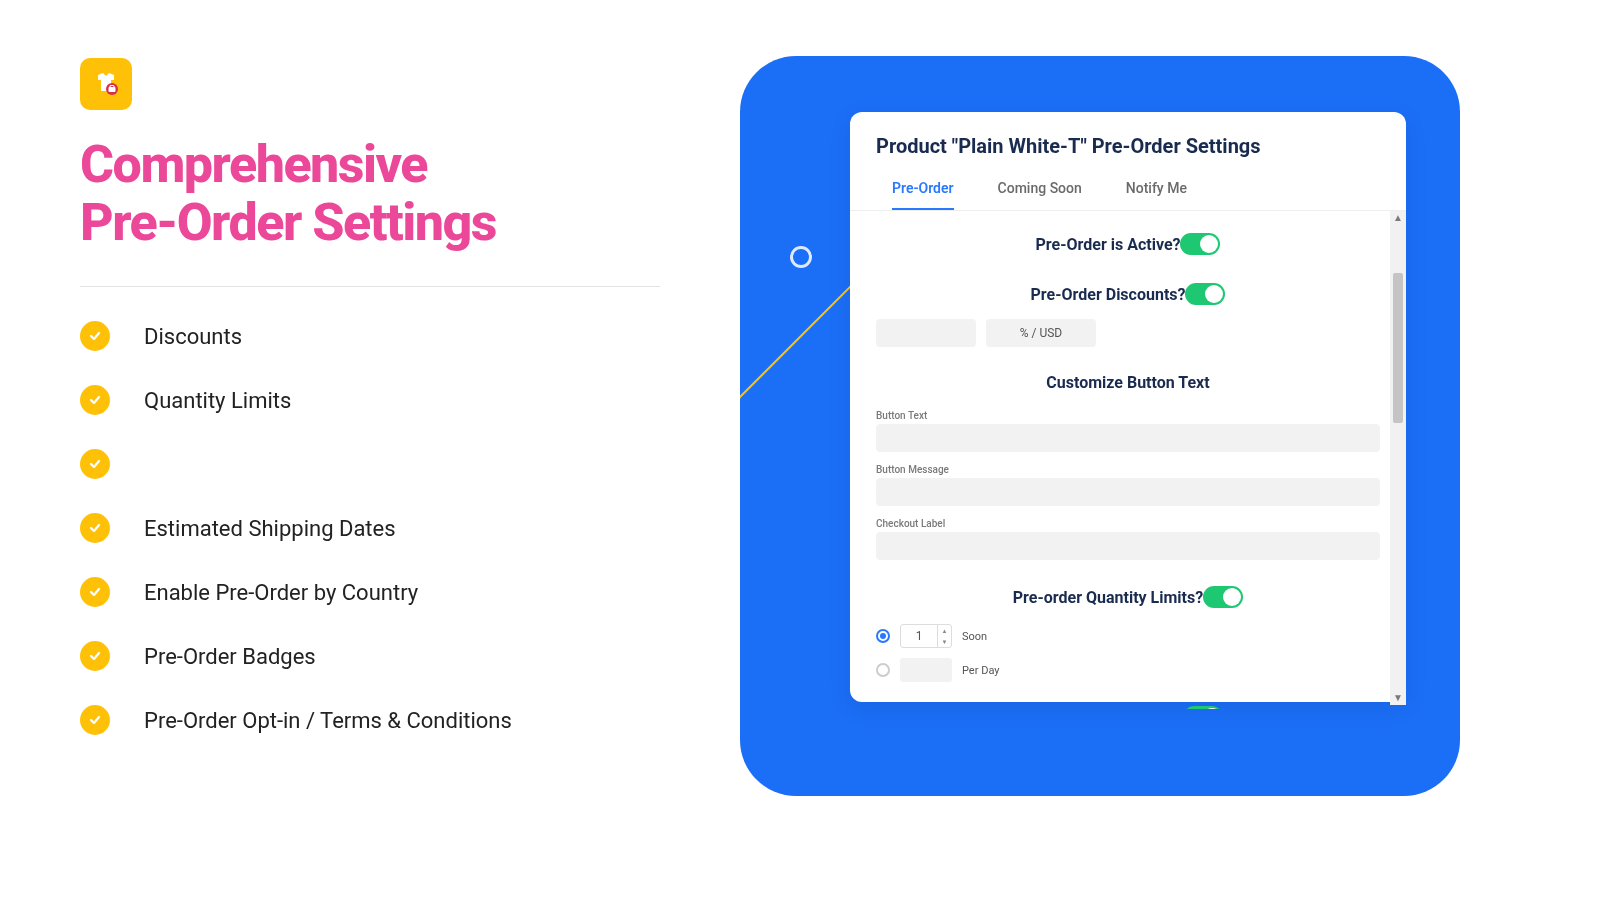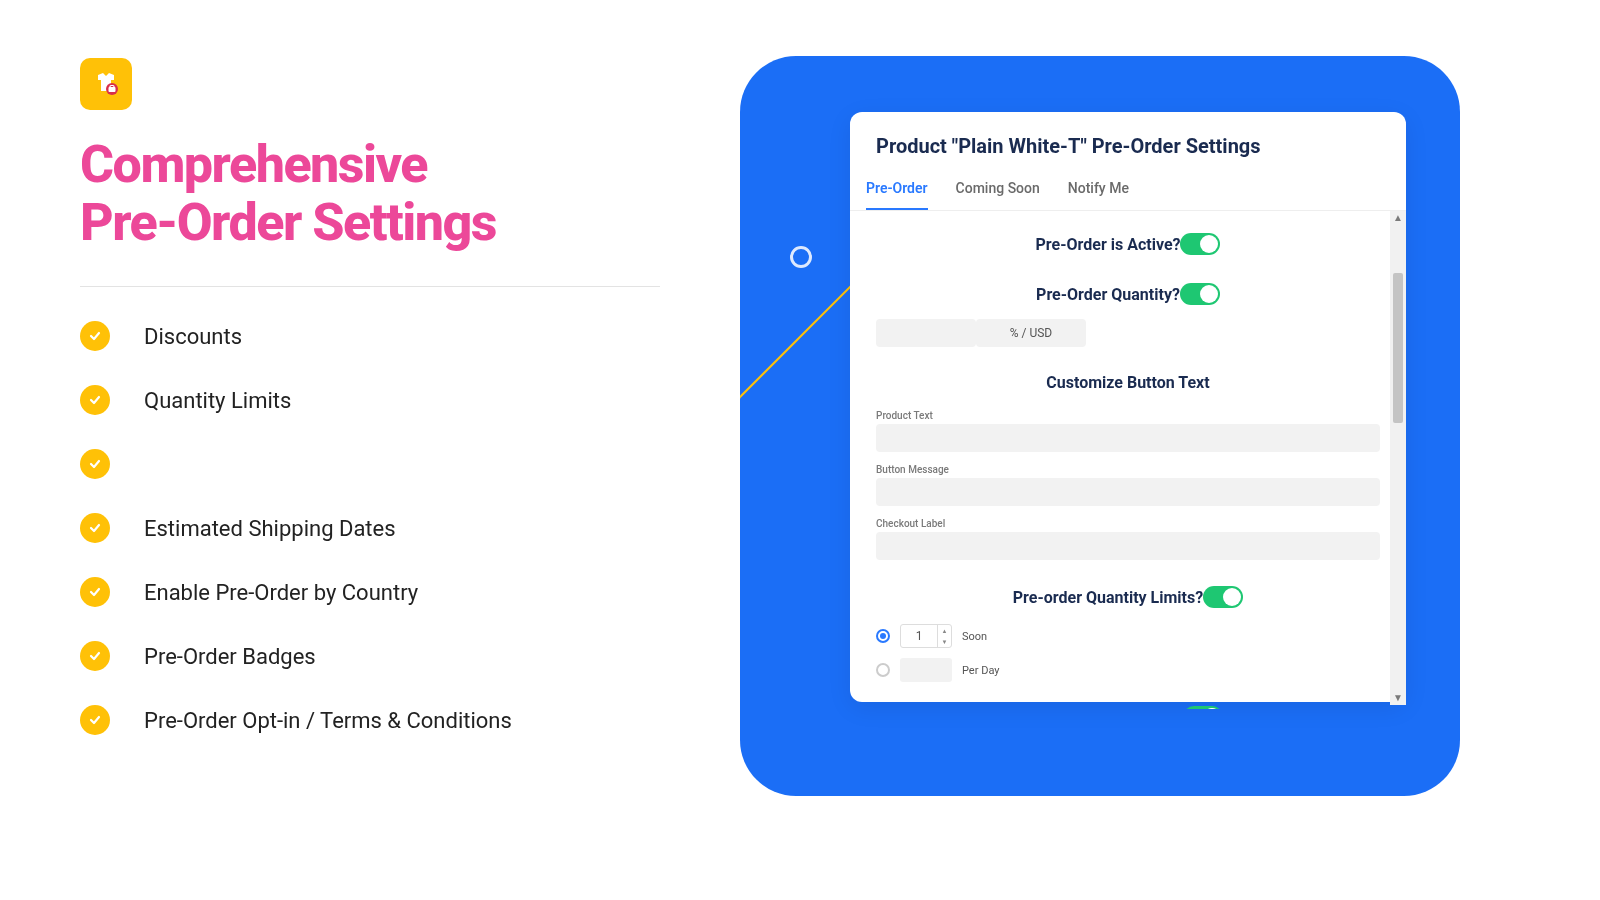--- a/index.html
+++ b/index.html
@@ -109,22 +109,22 @@
     box-shadow: 0 6px 24px rgba(0,0,0,0.08);
   }
   .panel-title {
     font-size: 20px;
     font-weight: 700;
     color: #1a2b50;
     padding: 0 26px 12px 26px;
   }
   .tabs {
     display: flex;
-    gap: 28px;
-    padding: 0 16px;
+    gap: 44px;
+    padding: 0 42px;
     border-bottom: 1px solid #eee;
   }
   .tab {
     font-size: 14px;
     color: #6a6a6a;
     padding: 10px 0 12px 0;
     font-weight: 500;
     cursor: pointer;
   }
   .tab.active {
@@ -192,21 +192,21 @@
     content: '';
     position: absolute;
     width: 18px;
     height: 18px;
     background: #fff;
     border-radius: 50%;
     top: 2px;
     right: 2px;
   }
 
-  .inline-inputs { display:flex; margin-top: 8px; }
+  .inline-inputs { display:flex; gap: 10px; margin-top: 8px; }
   .grey-input {
     background: #f2f2f2;
     border: none;
     border-radius: 4px;
     height: 28px;
     padding: 0 10px;
     font-size: 12px;
     color: #555;
   }
   .grey-input.sm { width: 100px; }
@@ -368,32 +368,32 @@
             <div class="scrollbar-thumb"></div>
             <div class="scroll-arrow down">▼</div>
           </div>
 
           <div class="section-row">
             <div class="section-label">Pre-Order is Active?</div>
             <div class="toggle"></div>
           </div>
 
           <div class="section-row">
-            <div class="section-label">Pre-Order Quantity?</div>
+            <div class="section-label">Pre-Order Discounts?</div>
             <div class="toggle"></div>
           </div>
           <div class="inline-inputs">
             <div class="grey-input sm"></div>
             <div class="grey-input unit">% / USD</div>
           </div>
 
           <div class="section-row" style="padding-top:26px;">
             <div class="section-label">Customize Button Text</div>
           </div>
-          <div class="field-label">Product Text</div>
+          <div class="field-label">Button Text</div>
           <div class="grey-input full"></div>
           <div class="field-label">Button Message</div>
           <div class="grey-input full"></div>
           <div class="field-label">Checkout Label</div>
           <div class="grey-input full"></div>
 
           <div class="section-row" style="padding-top:26px;">
             <div class="section-label">Pre-order Quantity Limits?</div>
             <div class="toggle"></div>
           </div>

